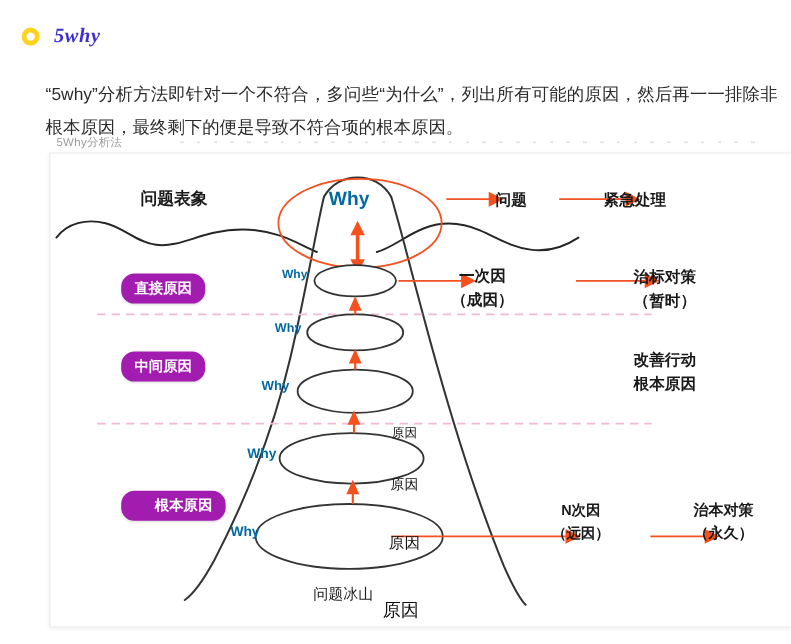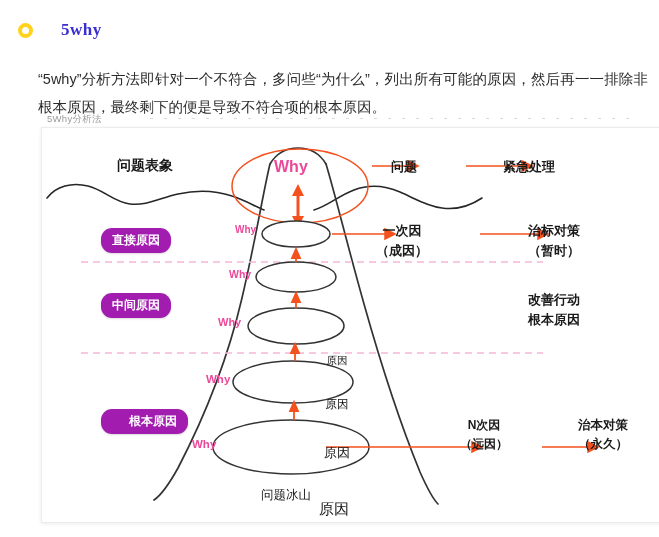--- a/index.html
+++ b/index.html
@@ -6,21 +6,21 @@
   body{
     width:659px;height:537px;
     background:#ffffff;
     font-family:"Liberation Sans","DejaVu Sans",sans-serif;
     overflow:hidden;
     position:relative;
   }
   
   #article-heading{
     position:absolute; left:18px; top:20px;
-    display:flex; align-items:center; gap:28px;
+    display:flex; align-items:center; gap:12px;font-style:italic;
   }
   #ring-bullet{
     width:15px;height:15px;border-radius:50%;
     border:4px solid #ffd21e; box-sizing:border-box;
     flex:0 0 auto;
   }
   #heading-text{
     font-family:"Liberation Serif","DejaVu Serif",serif;
     font-size:17px;font-weight:bold;color:#3b2fd0;
     letter-spacing:.5px;
@@ -59,29 +59,29 @@
     white-space:nowrap;
     box-shadow:0 1px 2px rgba(0,0,0,.15);
   }
   #pill-direct{left:101px;top:228px;}
   #pill-middle{left:101px;top:293px;}
   #pill-root{left:101px;top:409px;padding-left:28px;}
   
   .lbl{position:absolute;color:#1a1a1a;white-space:nowrap;}
   #lbl-surface{left:117px;top:157px;font-size:14px;font-weight:bold;text-align:center;}
   #lbl-iceberg{left:261px;top:487px;font-size:12.5px;}
-  #lbl-problem{left:391px;top:158px;font-size:13px;font-weight:bold;}
+  #lbl-problem{left:413px;top:158px;font-size:13px;font-weight:bold;}
   #lbl-urgent{left:503px;top:158px;font-size:13px;font-weight:bold;}
-  #lbl-first{left:376px;top:221px;font-size:13px;font-weight:bold;text-align:center;line-height:20px;}
+  #lbl-first{left:376px;top:221px;font-size:13px;font-weight:bold;text-align:center;line-height:20px;font-family:Liberation Mono, monospace;}
   #lbl-symptom{left:528px;top:221px;font-size:13px;font-weight:bold;text-align:center;line-height:20px;}
   #lbl-improve{left:528px;top:290px;font-size:13px;font-weight:bold;line-height:20px;}
   #lbl-nth{left:460px;top:416px;font-size:12px;font-weight:bold;text-align:center;line-height:19px;}
   #lbl-radical{left:578px;top:416px;font-size:12.5px;font-weight:bold;text-align:center;line-height:19px;}
   
-  .why{position:absolute;color:#ec4899;font-weight:bold;white-space:nowrap;}
+  .why{position:absolute;color:#0369a1;font-weight:bold;white-space:nowrap;}
   #why-top{left:274px;top:158px;font-size:16px;}
   #why-1{left:235px;top:224px;font-size:10px;}
   #why-2{left:229px;top:268px;font-size:10.5px;}
   #why-3{left:218px;top:316px;font-size:11px;}
   #why-4{left:206px;top:373px;font-size:11.5px;}
   #why-5{left:192px;top:438px;font-size:11.5px;}
   
   .ell-txt{position:absolute;color:#111;white-space:nowrap;transform:translate(-50%,-50%);}
   #ell1-txt{left:295px;top:233px;font-size:10.5px;}
   #ell2-txt{left:295px;top:276px;font-size:11.5px;}

